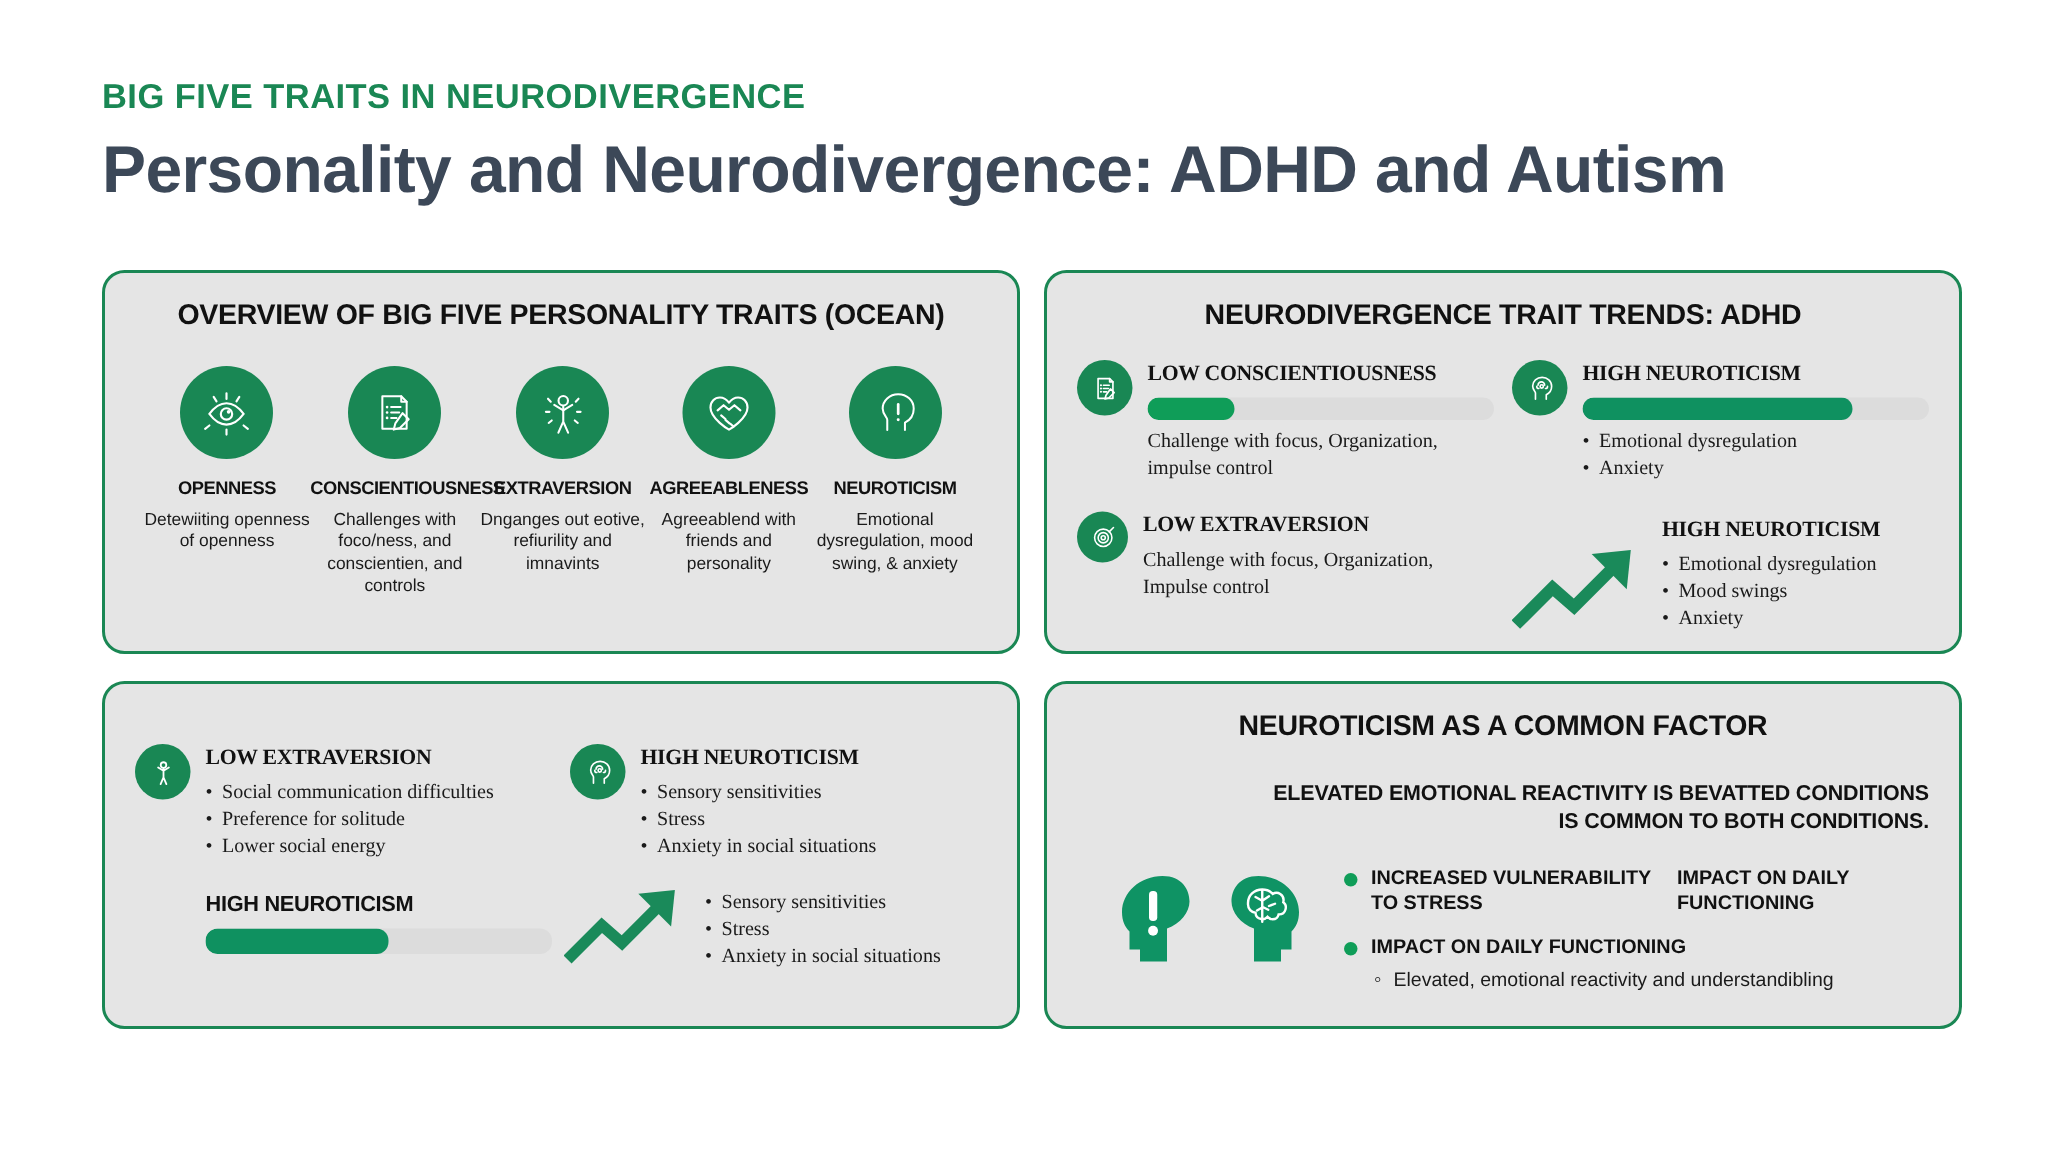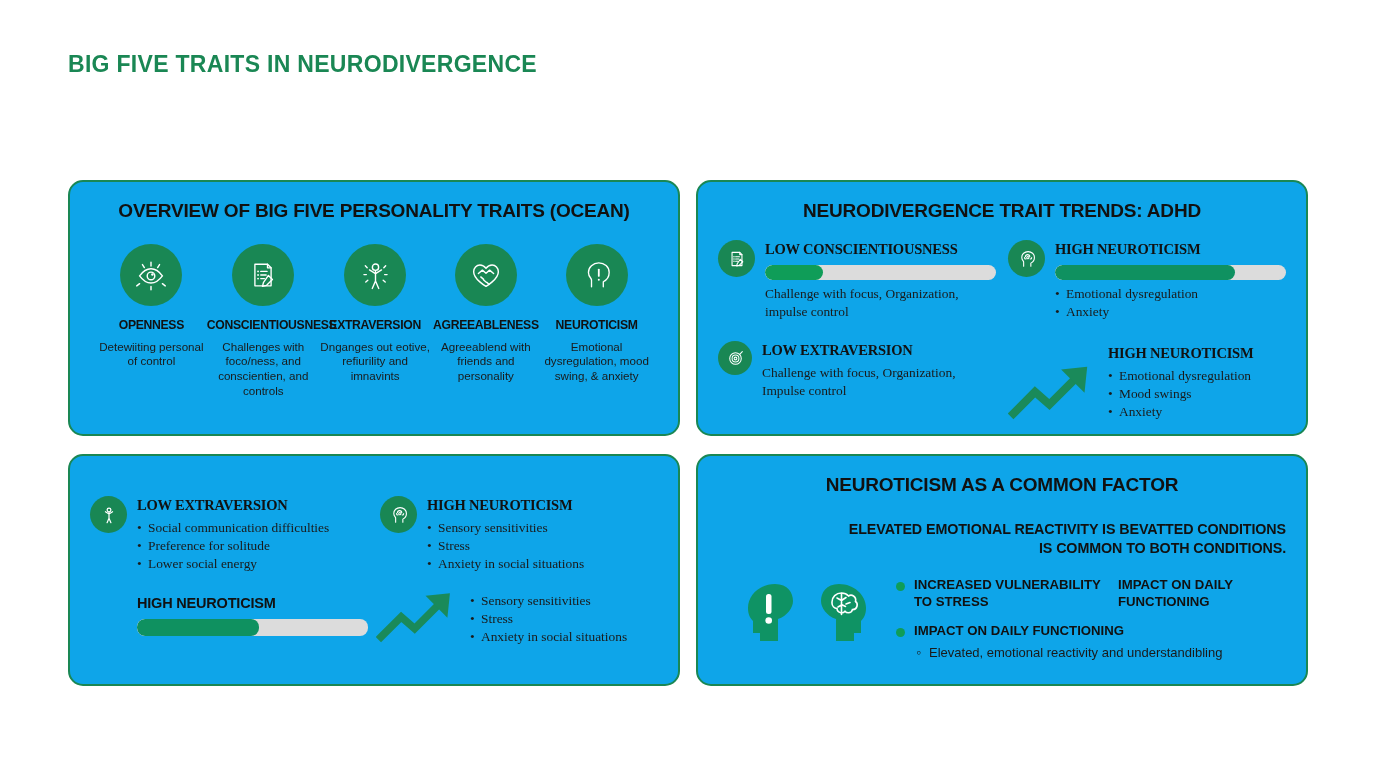--- a/index.html
+++ b/index.html
@@ -37,21 +37,21 @@
     width: 1240px;
     display: grid;
     grid-template-columns: 612px 612px;
     grid-template-rows: 256px 232px;
     column-gap: 16px;
     row-gap: 18px;
   }
   .card {
     border: 2.5px solid #1a8754;
     border-radius: 15px;
-    background: #0ea5e9;
+    background: #e5e5e5;
     padding: 18px 20px 12px 20px;
     position: relative;
   }
   .card-title {
     text-align: center;
     font-size: 19px;
     font-weight: bold;
     color: #111111;
     letter-spacing: -0.2px;
   }
@@ -160,39 +160,40 @@
   .arrow-wrap { display: flex; align-items: flex-end; }
   svg { display: block; }
 </style>
 </head>
 <body>
 
 <div class="page">
 
   <div class="header">
     <div class="eyebrow">BIG FIVE TRAITS IN NEURODIVERGENCE</div>
+    <div class="main-title">Personality and Neurodivergence: ADHD and Autism</div>
   </div>
 
   <div class="grid">
 
     <div class="card">
       <div class="card-title">OVERVIEW OF BIG FIVE PERSONALITY TRAITS (OCEAN)</div>
       <div class="traits">
 
         <div class="trait">
           <div class="trait-circle">
             <svg width="38" height="38" viewBox="0 0 40 40" fill="none" stroke="#ffffff" stroke-width="1.5" stroke-linecap="round">
               <path d="M8 21c4-5.5 8-7.5 12-7.5S28 15.5 32 21c-4 5.5-8 7.5-12 7.5S12 26.5 8 21z"></path>
               <circle cx="20" cy="21" r="4"></circle>
               <circle cx="21.5" cy="19.5" r="1.3" fill="#ffffff" stroke="none"></circle>
               <path d="M20 6.5v4M11 9l2 3.2M29 9l-2 3.2M5 31.5l3-2.4M35 31.5l-3-2.4M20 35.5v-3.5"></path>
             </svg>
           </div>
           <div class="trait-name">OPENNESS</div>
-          <div class="trait-desc">Detewiiting personal  of control</div>
+          <div class="trait-desc">Detewiiting openness  of openness</div>
         </div>
 
         <div class="trait">
           <div class="trait-circle">
             <svg width="36" height="36" viewBox="0 0 40 40" fill="none" stroke="#ffffff" stroke-width="1.5" stroke-linejoin="round" stroke-linecap="round">
               <path d="M11 8h14l4 4v20H11z"></path>
               <path d="M25 8v4h4"></path>
               <path d="M14.5 16h.01M14.5 20h.01M14.5 24h.01" stroke-width="2"></path>
               <path d="M17.5 16h7M17.5 20h6M17.5 24h4"></path>
               <path d="M26 20.5l4.5 4.5-6.5 6.5-4.6 1.2 1.2-4.6z"></path>

